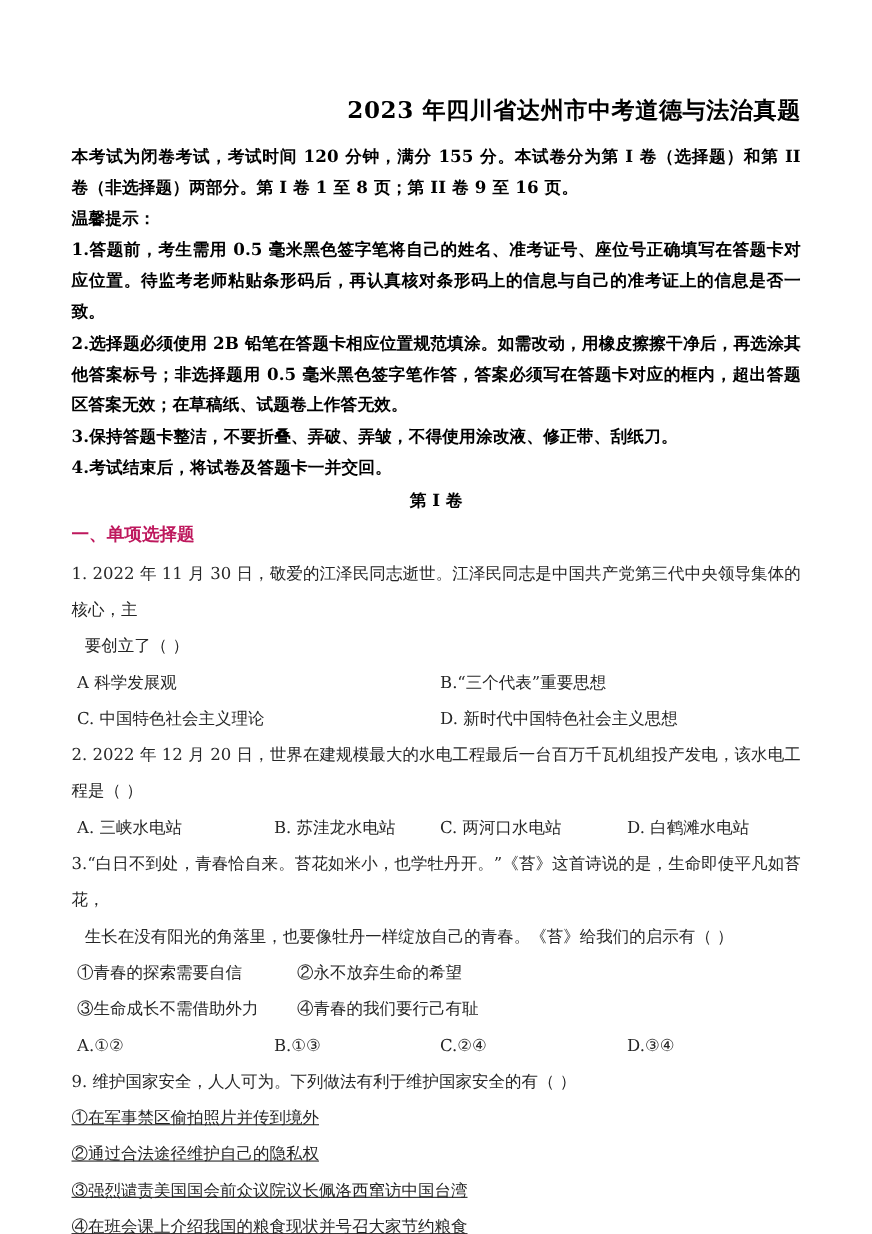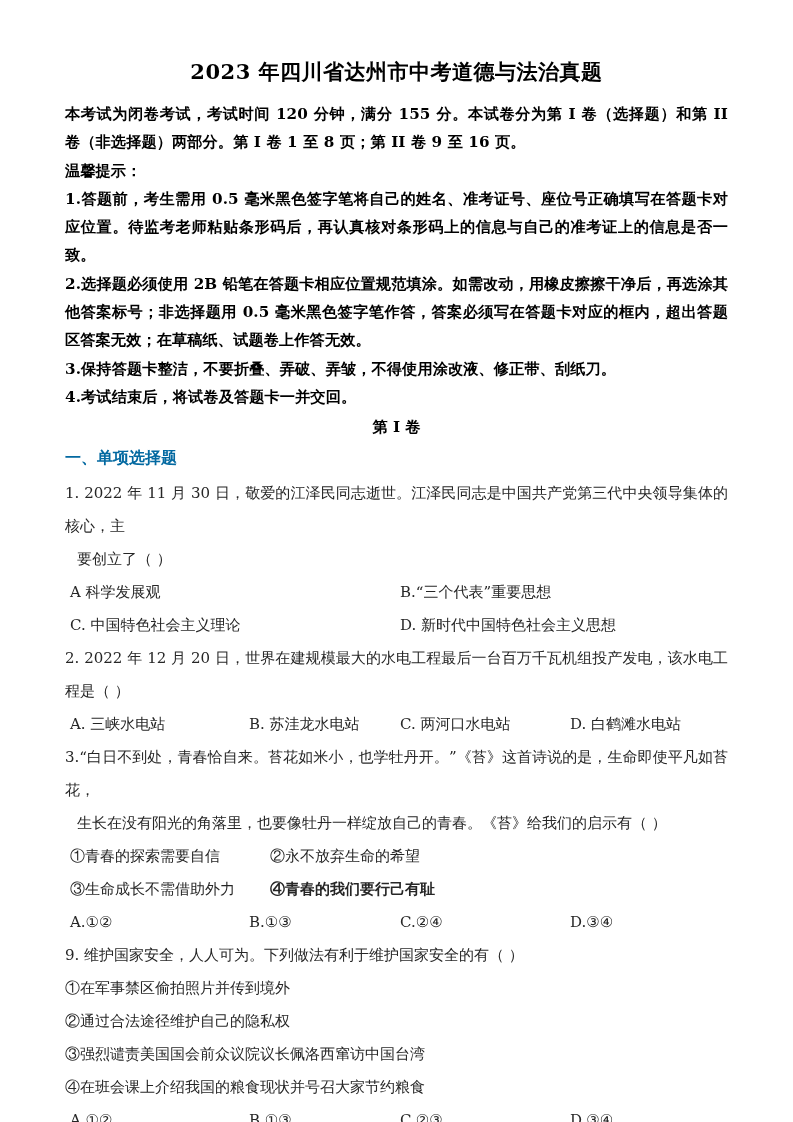--- a/index.html
+++ b/index.html
@@ -18,27 +18,27 @@
   .page {
     position: relative;
     width: 793px;
     height: 1122px;
     box-sizing: border-box;
     padding: 0 65px;
   }
 
   
   .doc-title {
-    text-align: center;
+    text-align: right;
     font-family: "DejaVu Serif", "Liberation Serif", serif;
     font-weight: bold;
     font-size: 21px;
     letter-spacing: 0.5px;
     margin: 0;
-    padding-top: 58px;
+    padding-top: 86px;
     padding-bottom: 14px;
     color: #000;
   }
 
   
   .instructions {
     font-weight: bold;
     font-size: 15.2px;
     line-height: 28.3px;
     letter-spacing: 0.1px;
@@ -59,40 +59,41 @@
     margin: 2px 0 0 0;
     color: #000;
   }
 
   
   .section-heading {
     font-weight: bold;
     font-size: 16px;
     line-height: 30px;
     margin: 2px 0 4px 0;
-    color: #0369a1;
+    color: #be185d;
   }
 
   
   .question {
     font-size: 15px;
     line-height: 33px;
     color: #262626;
   }
   .q-stem {
     text-align: justify;
     text-justify: inter-ideograph;
     margin: 0;
   }
   .q-stem.cont {
     text-indent: 12px;
   }
   .q-sub {
     margin: 0;
     text-indent: 0;
+    text-decoration: underline;
   }
 
   
   .opt-row {
     position: relative;
     height: 33px;
     margin: 0;
   }
   .opt {
     position: absolute;
@@ -153,21 +154,21 @@
 
   <div class="question">
     <p class="q-stem">3.“白日不到处，青春恰自来。苔花如米小，也学牡丹开。”《苔》这首诗说的是，生命即使平凡如苔花，</p>
     <p class="q-stem cont">生长在没有阳光的角落里，也要像牡丹一样绽放自己的青春。《苔》给我们的启示有（      ）</p>
     <div class="opt-row">
       <span class="opt c1">①青春的探索需要自信</span>
       <span class="opt" style="left:205px;">②永不放弃生命的希望</span>
     </div>
     <div class="opt-row">
       <span class="opt c1">③生命成长不需借助外力</span>
-      <span class="opt" style="left:205px;font-weight:bold;">④青春的我们要行己有耻</span>
+      <span class="opt" style="left:205px;">④青春的我们要行己有耻</span>
     </div>
     <div class="opt-row">
       <span class="opt c1">A.①②</span>
       <span class="opt c2">B.①③</span>
       <span class="opt c3">C.②④</span>
       <span class="opt c4">D.③④</span>
     </div>
   </div>
 
   <div class="question">

